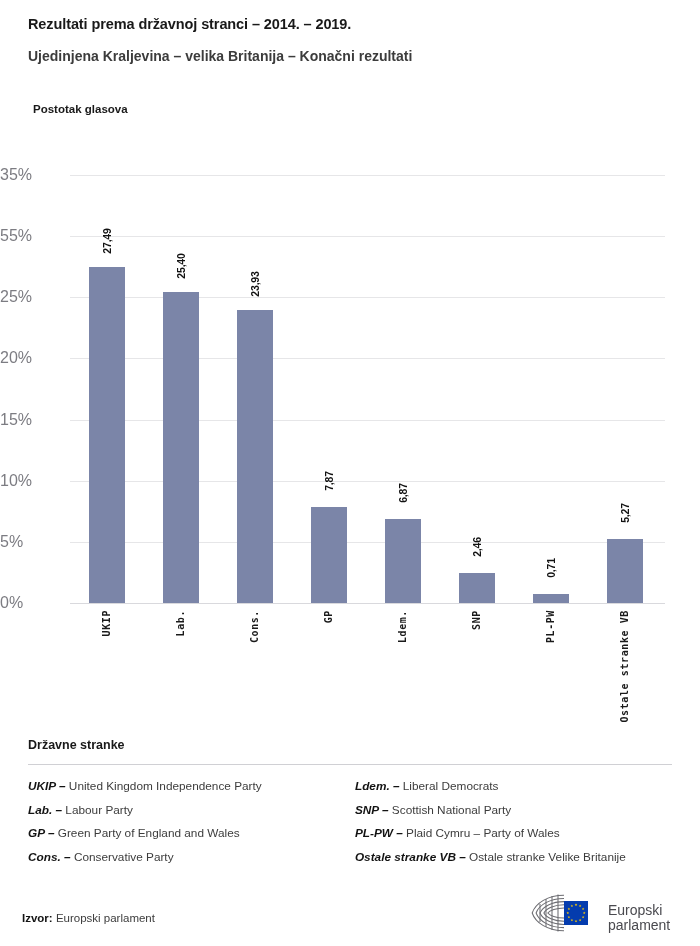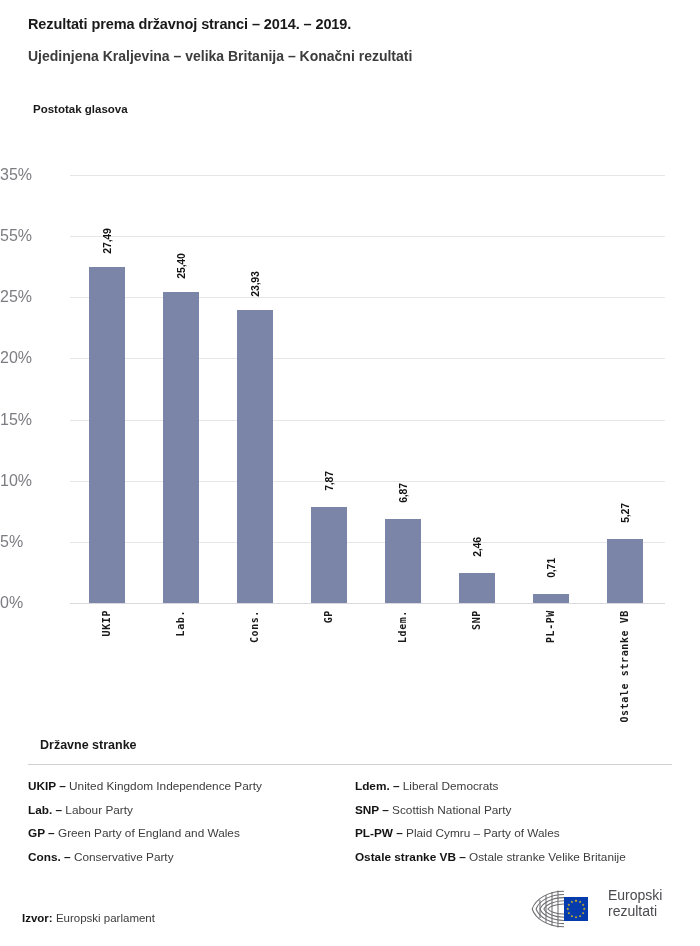--- a/index.html
+++ b/index.html
@@ -141,21 +141,21 @@
   .legend {
     position: absolute;
     left: 28px;
     top: 738px;
     width: 644px;
   }
   .legend-title {
     font-size: 12.5px;
     font-weight: bold;
     color: #191919;
-    margin: 0 0 12px 12px;
+    margin: 0 0 12px 0;
   }
   .legend-rule {
     height: 1px;
     background: #d0d0d4;
     width: 100%;
     margin-bottom: 14px;
   }
   .legend-cols {
     display: flex;
     gap: 0;
@@ -166,41 +166,42 @@
   .legend-col:first-child { width: 332px; }
   .legend-item {
     font-size: 11.8px;
     color: #3c3c3c;
     margin-bottom: 9.5px;
     white-space: nowrap;
   }
   .legend-item b {
     color: #131313;
     font-weight: bold;
+    font-style: italic;
   }
 
   
   .source {
     position: absolute;
     left: 22px;
     top: 912px;
     font-size: 11.5px;
     color: #3c3c3c;
     white-space: nowrap;
   }
   .source b { color: #131313; }
 
   .ep-logo {
     position: absolute;
     left: 528px;
     top: 888px;
     width: 160px;
     height: 46px;
     display: flex;
-    align-items: flex-start;
+    align-items: flex-end;
     gap: 8px;
   }
   .ep-mark {
     position: relative;
     width: 72px;
     height: 42px;
   }
   .ep-word {
     font-size: 14px;
     line-height: 1.12;
@@ -339,17 +340,17 @@
             <polygon points="43.90,26.65 44.24,27.63 45.28,27.65 44.45,28.28 44.75,29.27 43.90,28.68 43.05,29.27 43.35,28.28 42.52,27.65 43.56,27.63"></polygon>
             <polygon points="40.90,23.65 41.24,24.63 42.28,24.65 41.45,25.28 41.75,26.27 40.90,25.68 40.05,26.27 40.35,25.28 39.52,24.65 40.56,24.63"></polygon>
             <polygon points="39.80,19.55 40.14,20.53 41.18,20.55 40.35,21.18 40.65,22.17 39.80,21.58 38.95,22.17 39.25,21.18 38.42,20.55 39.46,20.53"></polygon>
             <polygon points="40.90,15.45 41.24,16.43 42.28,16.45 41.45,17.08 41.75,18.07 40.90,17.48 40.05,18.07 40.35,17.08 39.52,16.45 40.56,16.43"></polygon>
             <polygon points="43.90,12.45 44.24,13.43 45.28,13.45 44.45,14.08 44.75,15.07 43.90,14.48 43.05,15.07 43.35,14.08 42.52,13.45 43.56,13.43"></polygon>
           </g>
       </svg>
     </div>
     <div class="ep-word">
       <div>Europski</div>
-      <div>rezultati</div>
+      <div>parlament</div>
     </div>
   </div>
 
 </div>
 
 </body></html>

